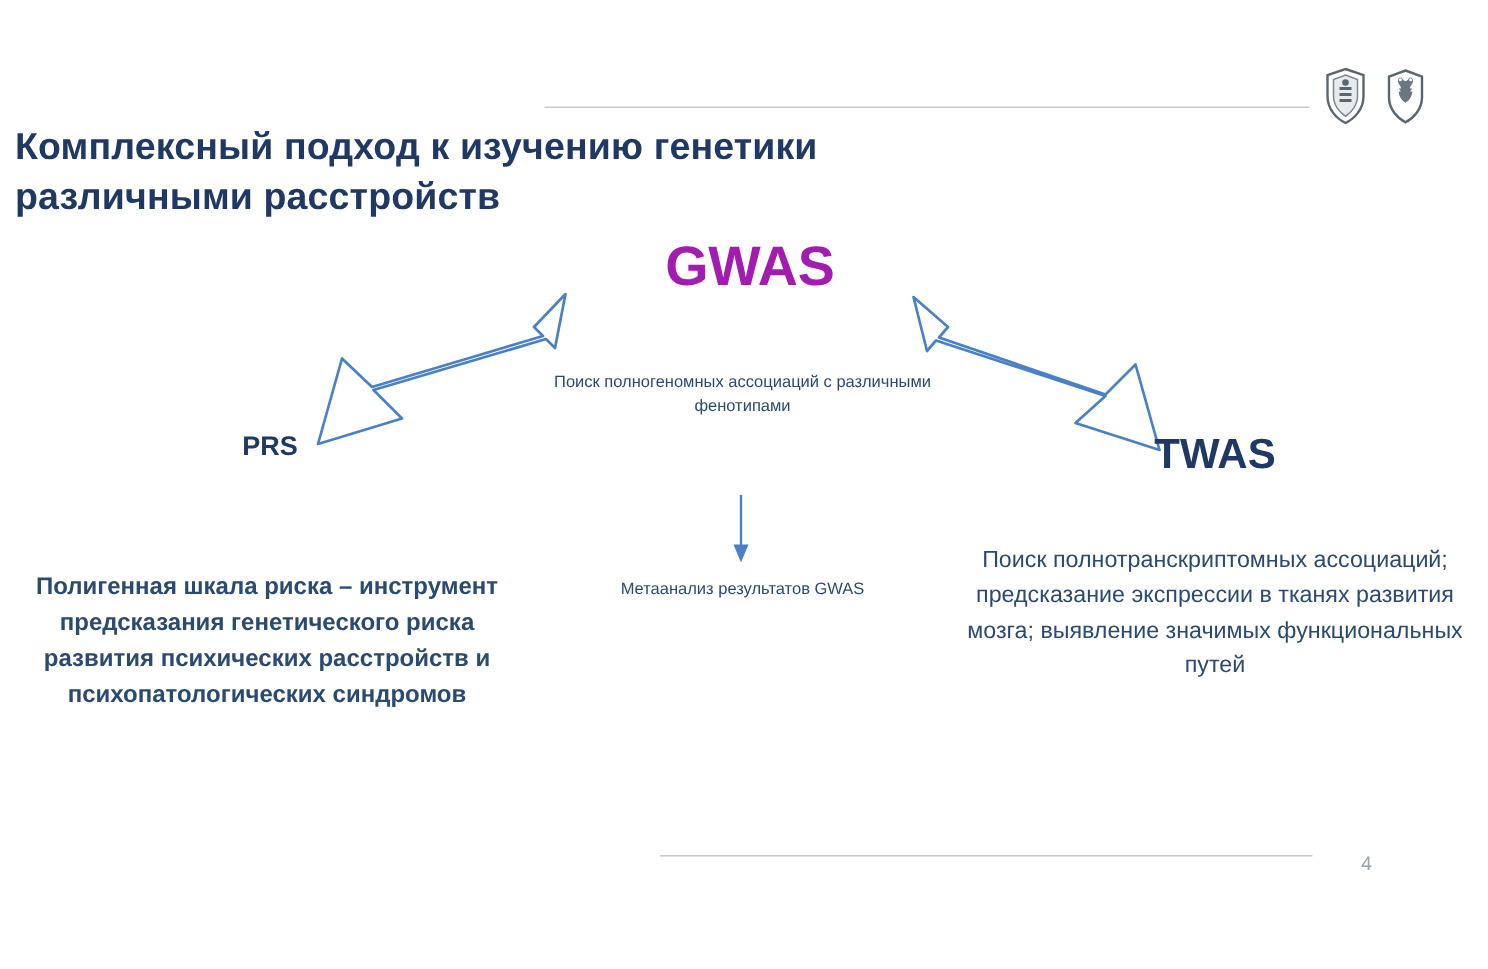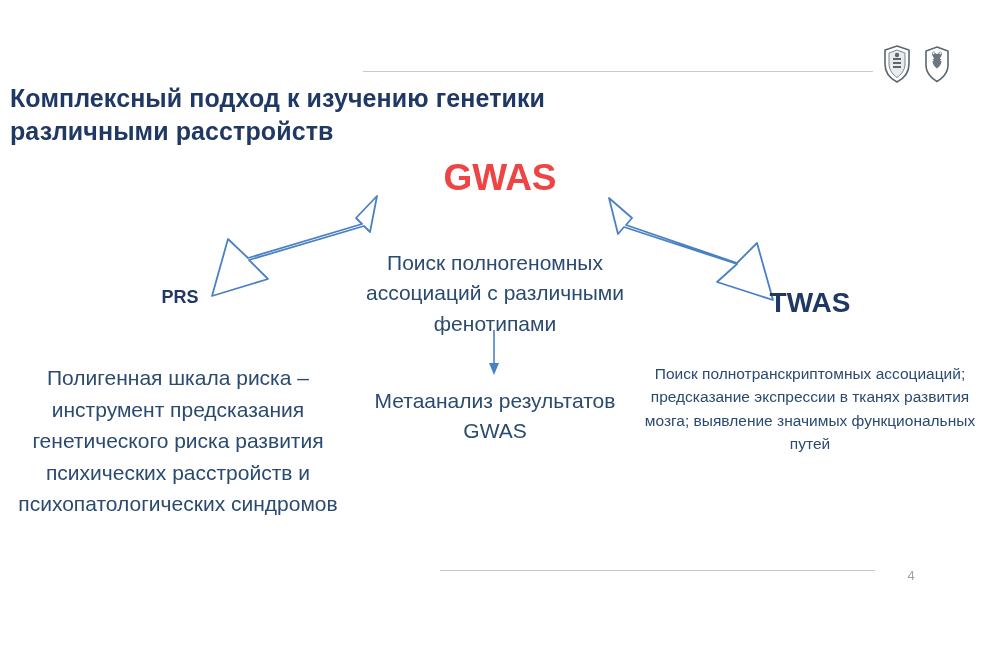--- a/index.html
+++ b/index.html
@@ -56,21 +56,21 @@
 
   
   .node-gwas {
     position: absolute;
     left: 390px;
     top: 157px;
     width: 220px;
     text-align: center;
     font-size: 37px;
     font-weight: bold;
-    color: #ef4444;
+    color: #a21caf;
   }
   .node-prs {
     position: absolute;
     left: 80px;
     top: 287px;
     width: 200px;
     text-align: center;
     font-size: 18px;
     font-weight: bold;
     color: #1f3864;
@@ -83,40 +83,41 @@
     text-align: center;
     font-size: 28px;
     font-weight: bold;
     color: #1f3864;
   }
 
   
   .desc {
     position: absolute;
     text-align: center;
-    font-size: 21px;
+    font-size: 11px;
     line-height: 1.45;
     color: #2b4a70;
   }
   .desc-gwas {
     left: 345px;
     top: 248px;
     width: 300px;
   }
   .desc-meta {
     left: 360px;
     top: 386px;
     width: 270px;
   }
   .desc-prs {
     left: 18px;
-    top: 362px;
+    top: 380px;
     width: 320px;
-    font-size: 21px;
+    font-size: 16px;
     line-height: 1.5;
+    font-weight: bold;
   }
   .desc-twas {
     left: 640px;
     top: 362px;
     width: 340px;
     font-size: 15.5px;
     line-height: 1.5;
   }
 
   

